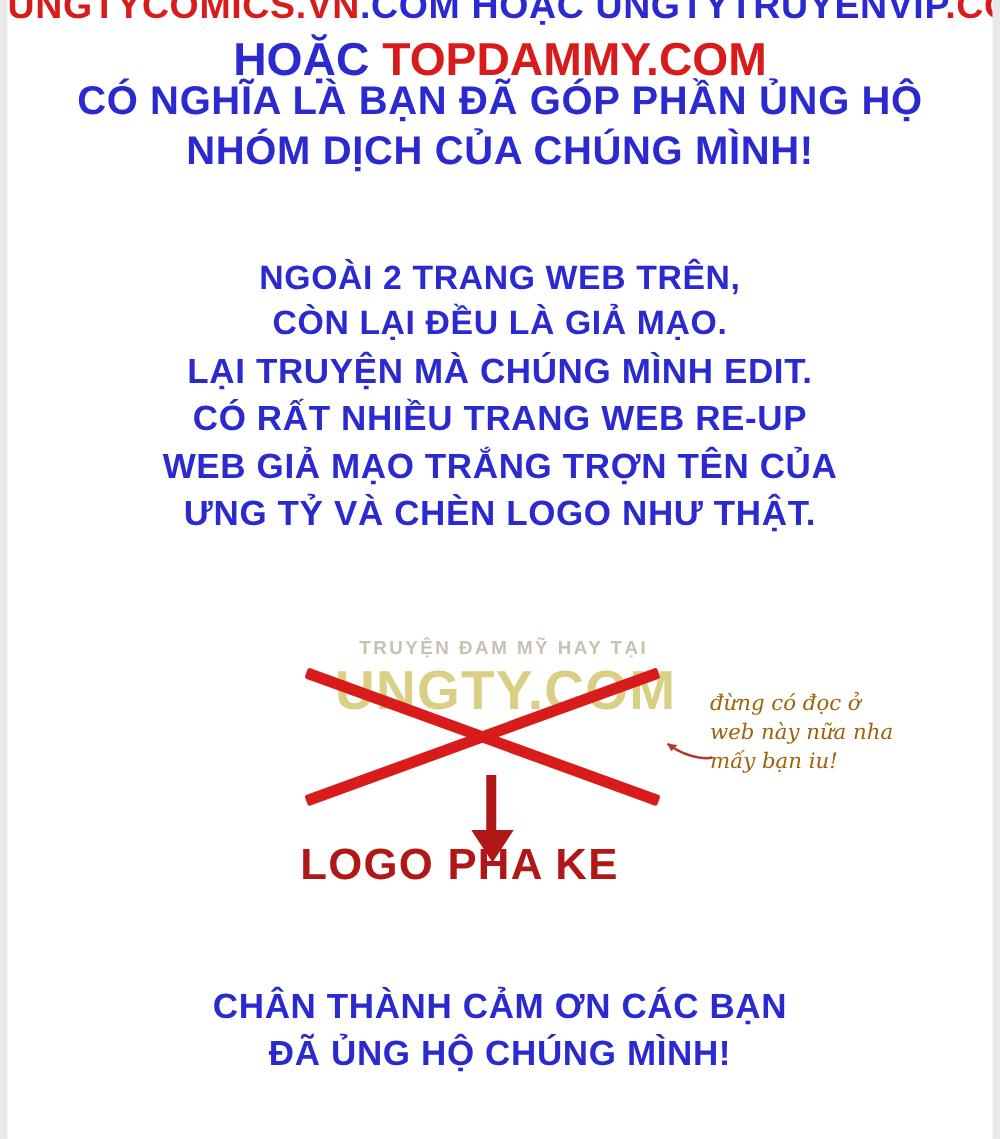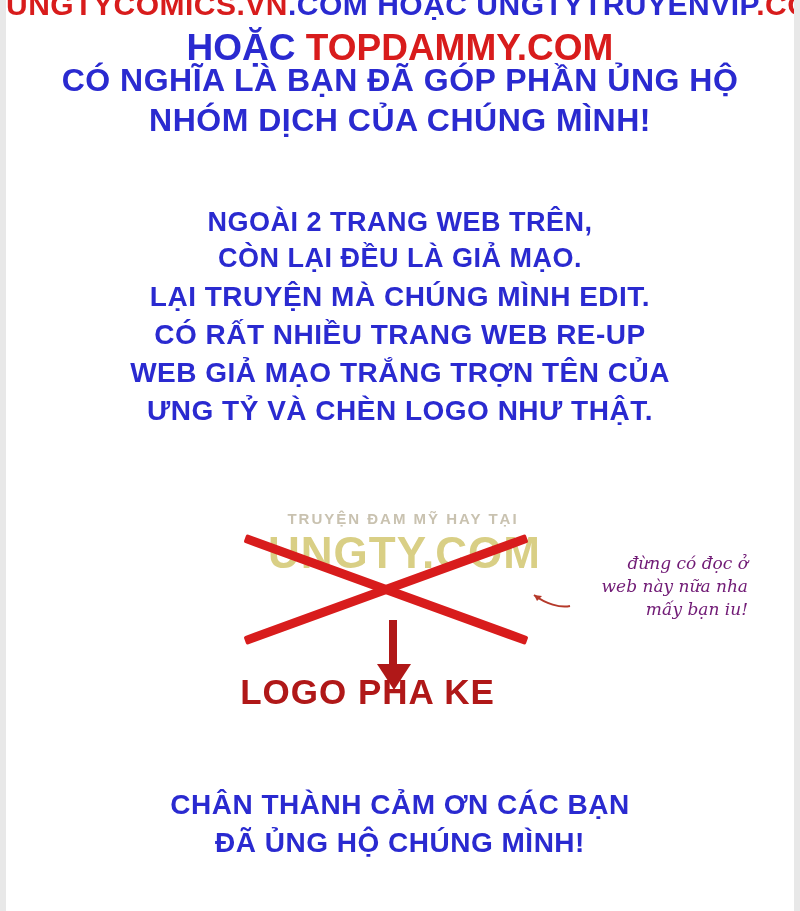--- a/index.html
+++ b/index.html
@@ -151,22 +151,22 @@
     width: 300px;
     transform-origin: center center;
     transform: rotate(-20deg);
   }
 
   .note {
     position: absolute;
     top: 72px;
     left: 562px;
     width: 180px;
-    text-align: right;
-    color: #701a75;
+    text-align: left;
+    color: #a16207;
     font-family: "DejaVu Serif", serif;
     font-style: italic;
     font-size: 17px;
     line-height: 23px;
   }
   .note-arrow {
     position: absolute;
     top: 112px;
     left: 524px;
     width: 42px;

